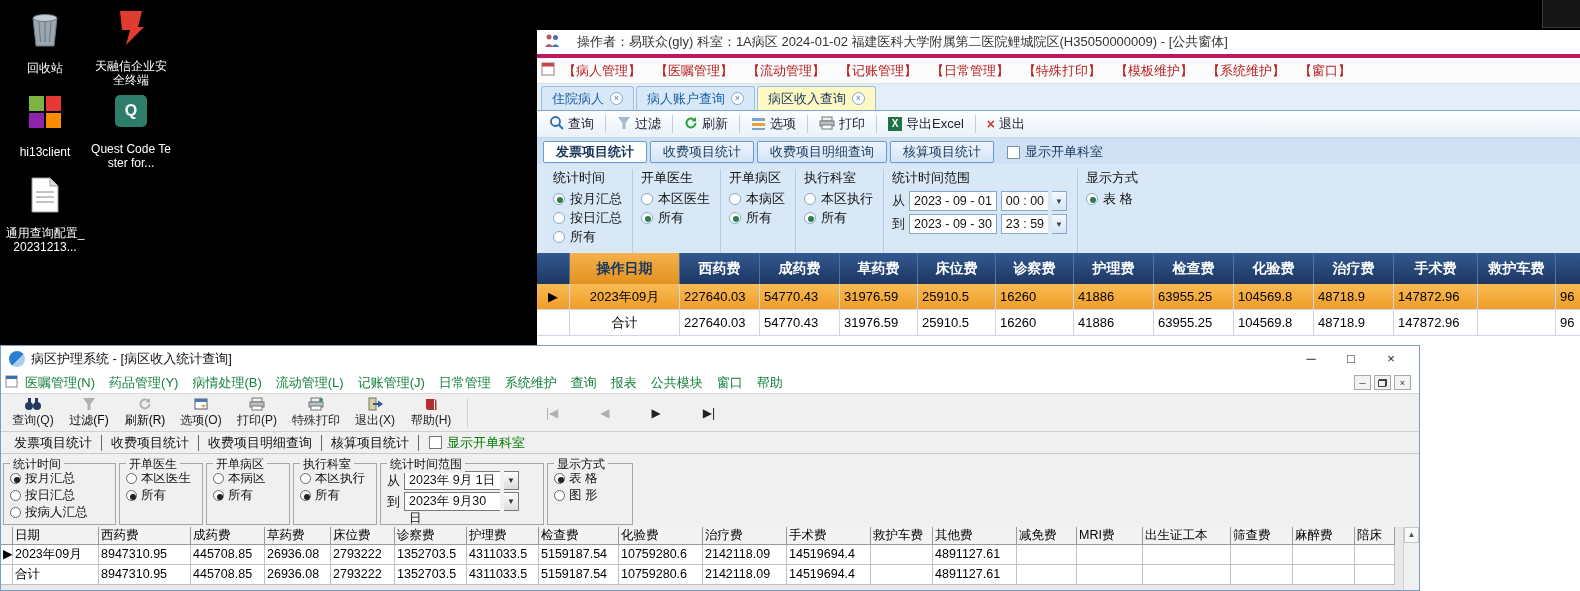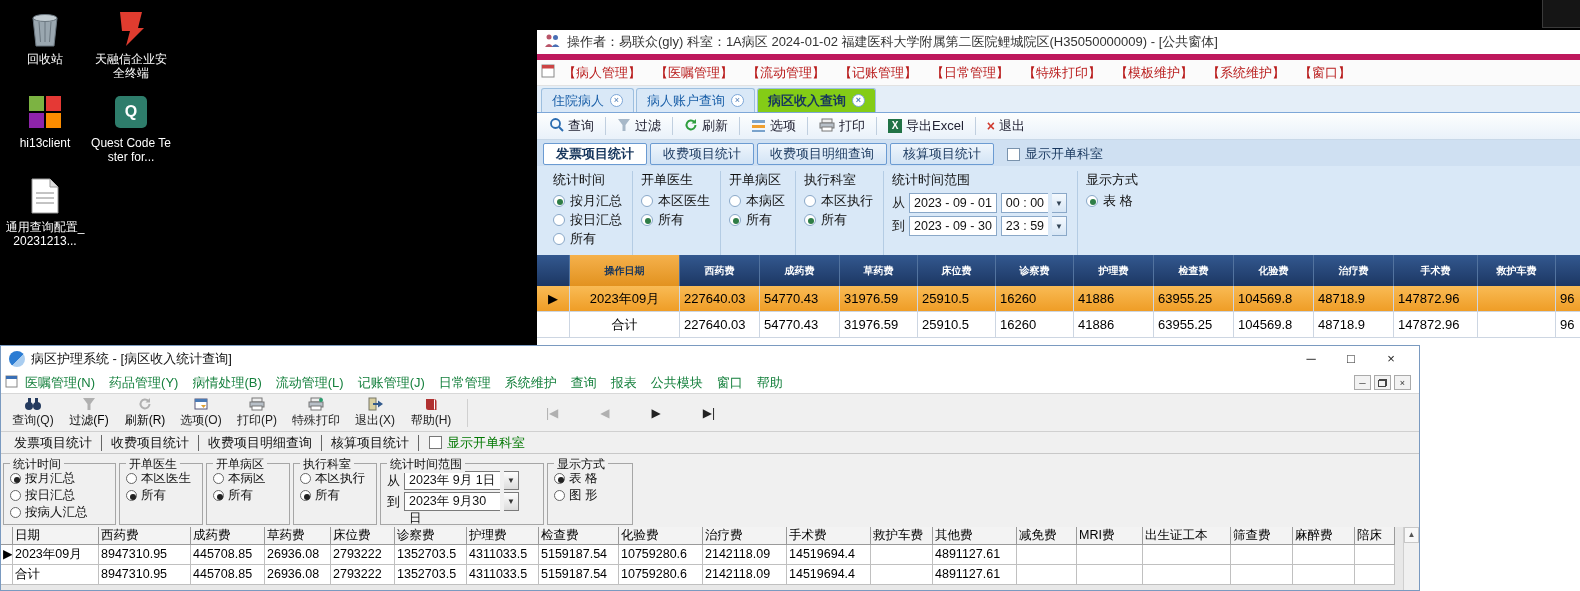--- a/index.html
+++ b/index.html
@@ -3,41 +3,41 @@
 <meta charset="utf-8">
 <style>
 *{margin:0;padding:0;box-sizing:border-box}
 body{width:1580px;height:591px;overflow:hidden;background:#000;font-family:"Liberation Sans","DejaVu Sans",sans-serif}
 #screen{position:relative;width:1580px;height:591px;overflow:hidden}
 
 
 .desktop-icons{position:absolute;left:2px;top:2px;display:grid;grid-template-columns:86px 86px;grid-auto-rows:84px}
 .dicon{display:flex;flex-direction:column;align-items:center;padding-top:5px;cursor:default}
 .dicon-img{height:42px;display:flex;align-items:center;justify-content:center}
-.dicon-label{margin-top:3px;font-size:12px;line-height:14px;color:#fff;text-align:center;text-shadow:1px 1px 2px #000;max-width:82px;word-break:break-all}
+.dicon-label{margin-top:12px;font-size:12px;line-height:14px;color:#fff;text-align:center;text-shadow:1px 1px 2px #000;max-width:82px;word-break:break-all}
 .grid4{display:grid;grid-template-columns:15px 15px;grid-auto-rows:15px;gap:2px}
 .grid4 span{display:block}
 .chrome-outer{width:34px;height:34px;border-radius:50%;background:conic-gradient(from -45deg,#ea4335 0 120deg,#fbbc05 0 240deg,#34a853 0 360deg);position:relative}
 .chrome-outer::before{content:'';position:absolute;left:9px;top:9px;width:16px;height:16px;border-radius:50%;background:#fff}
 .chrome-outer::after{content:'';position:absolute;left:11.5px;top:11.5px;width:11px;height:11px;border-radius:50%;background:#4285f4}
 .qicon{width:32px;height:32px;border-radius:5px;background:#2e7d6b;color:#fff;font-weight:bold;font-size:16px;display:flex;align-items:center;justify-content:center}
 .corner-box{position:absolute;right:0;top:0;width:38px;height:28px;background:#151515;border-left:1px solid #3a3a3a;border-bottom:1px solid #3a3a3a}
 
 
 .trow{display:flex}
 .tc{flex:none;overflow:hidden;white-space:nowrap}
 
 
 .win-top{position:absolute;left:537px;top:30px;width:1043px;height:561px;background:#fff;z-index:1;font-size:13px;color:#222;overflow:hidden}
-.tw-titlebar{height:25px;background:#fff;display:flex;align-items:center;gap:6px;padding:12px 6px;font-size:13px;color:#333;border-bottom:6px solid #be185d}
+.tw-titlebar{height:25px;background:#fff;display:flex;align-items:center;gap:16px;padding:12px 6px;font-size:13px;color:#333;border-bottom:4px solid #be185d}
 .tw-menubar{height:26px;background:#fbfbfb;border-bottom:1px solid #e2e2e2;display:flex;align-items:center;gap:2px;padding:0 4px}
 .tw-menubar .mi{padding:2px 6px;color:#b91c1c}
 .tw-tabs{height:27px;background:#e4eef8;display:flex;align-items:flex-end;padding-left:4px;border-bottom:1px solid #7da7d8}
 .tw-tab{height:24px;display:flex;align-items:center;gap:6px;padding:0 10px;color:#1a5fa8;border:1px solid #9dbfdf;border-bottom:none;border-radius:3px 3px 0 0;background:#d9e8f7;margin-right:2px}
-.tw-tab.active{background:#84cc16;font-weight:bold;color:#17365d}
+.tw-tab.active{background:#fef9c3;font-weight:normal;color:#17365d}
 .closeglyph{width:13px;height:13px;border-radius:50%;border:1px solid #7da7d8;color:#4a7ab5;font-size:9px;line-height:11px;text-align:center;background:#fff}
 .tw-toolbar{height:27px;background:linear-gradient(#fdfefe,#e9f1fa);border-bottom:1px solid #c8d8e8;display:flex;align-items:center;padding:0 6px;gap:2px}
 .tbtn{display:flex;align-items:center;gap:4px;padding:2px 6px;color:#223}
 .tsep{width:1px;height:18px;background:#c0cfdf;margin:0 3px}
 .xlicon{display:inline-block;width:14px;height:14px;background:#217346;color:#fff;font-size:10px;font-weight:bold;text-align:center;line-height:14px}
 .redx{color:#d03b2f;font-weight:bold;font-size:14px;line-height:14px}
 .tw-subtabs{height:26px;background:#cfe0f2;display:flex;align-items:center;padding:2px 4px 0 6px;gap:3px}
 .stab{height:22px;line-height:20px;padding:0 12px;border:1px solid #6b9bd2;background:linear-gradient(#eef5fc,#d3e4f5);color:#17365d;border-radius:2px}
 .stab.active{background:#fff;font-weight:bold}
 .tw-check{display:flex;align-items:center;gap:5px;margin-left:10px;color:#17365d}
@@ -46,21 +46,21 @@
 .tfg{padding:0 10px 0 8px;border-right:1px solid #b4cce4}
 .tfg:last-child{border-right:none}
 .tfg-title{color:#111;margin-bottom:3px;height:17px}
 .ropt{display:flex;align-items:center;gap:5px;height:19px;color:#111}
 .rb{width:12px;height:12px;border-radius:50%;background:#fff;border:1px solid #8aa8c8;position:relative;flex:none}
 .rb.on::after{content:'';position:absolute;left:3px;top:3px;width:6px;height:6px;border-radius:50%;background:#2e7d46}
 .dline{display:flex;align-items:center;gap:4px;height:23px}
 .dbox{background:#fff;border:1px solid #8aa8c8;height:20px;line-height:18px;padding:0 4px;font-size:12.5px;color:#111}
 .darrow{width:15px;height:20px;background:linear-gradient(#f4f9fe,#d7e6f5);border:1px solid #8aa8c8;border-left:none;font-size:8px;text-align:center;line-height:19px;color:#345}
 .tw-grid{width:1043px;overflow:hidden}
-.tw-grid .hc{height:31px;line-height:31px;text-align:center;font-weight:bold;color:#fff;background:linear-gradient(#33588f,#1c3763);border-right:1px solid #52739f;font-size:10px}
+.tw-grid .hc{height:31px;line-height:31px;text-align:center;font-weight:bold;color:#fff;background:linear-gradient(#33588f,#1c3763);border-right:1px solid #52739f;font-size:14px}
 .tw-grid .hc0{background:linear-gradient(#f5b14c,#e2921f);color:#17365d}
 .tw-grid .dr .tc{height:26px;line-height:26px;border-right:1px solid #cdd6e2;border-bottom:1px solid #cdd6e2;font-size:13px;color:#000}
 .tw-grid .r0 .tc{background:linear-gradient(#f9bb55,#ef9d26)}
 .tw-grid .r1 .tc{background:#fff}
 .tw-grid .lc{text-align:center}
 .tw-grid .vc{text-align:left;padding-left:4px}
 .tw-grid .gut{text-align:center;font-size:10px;color:#4a3000}
 
 
 .win-bottom{position:absolute;left:0;top:345px;width:1420px;height:246px;background:#f0f0f0;border:1px solid #7a9ac0;z-index:2;font-size:13px;color:#111;overflow:hidden}

